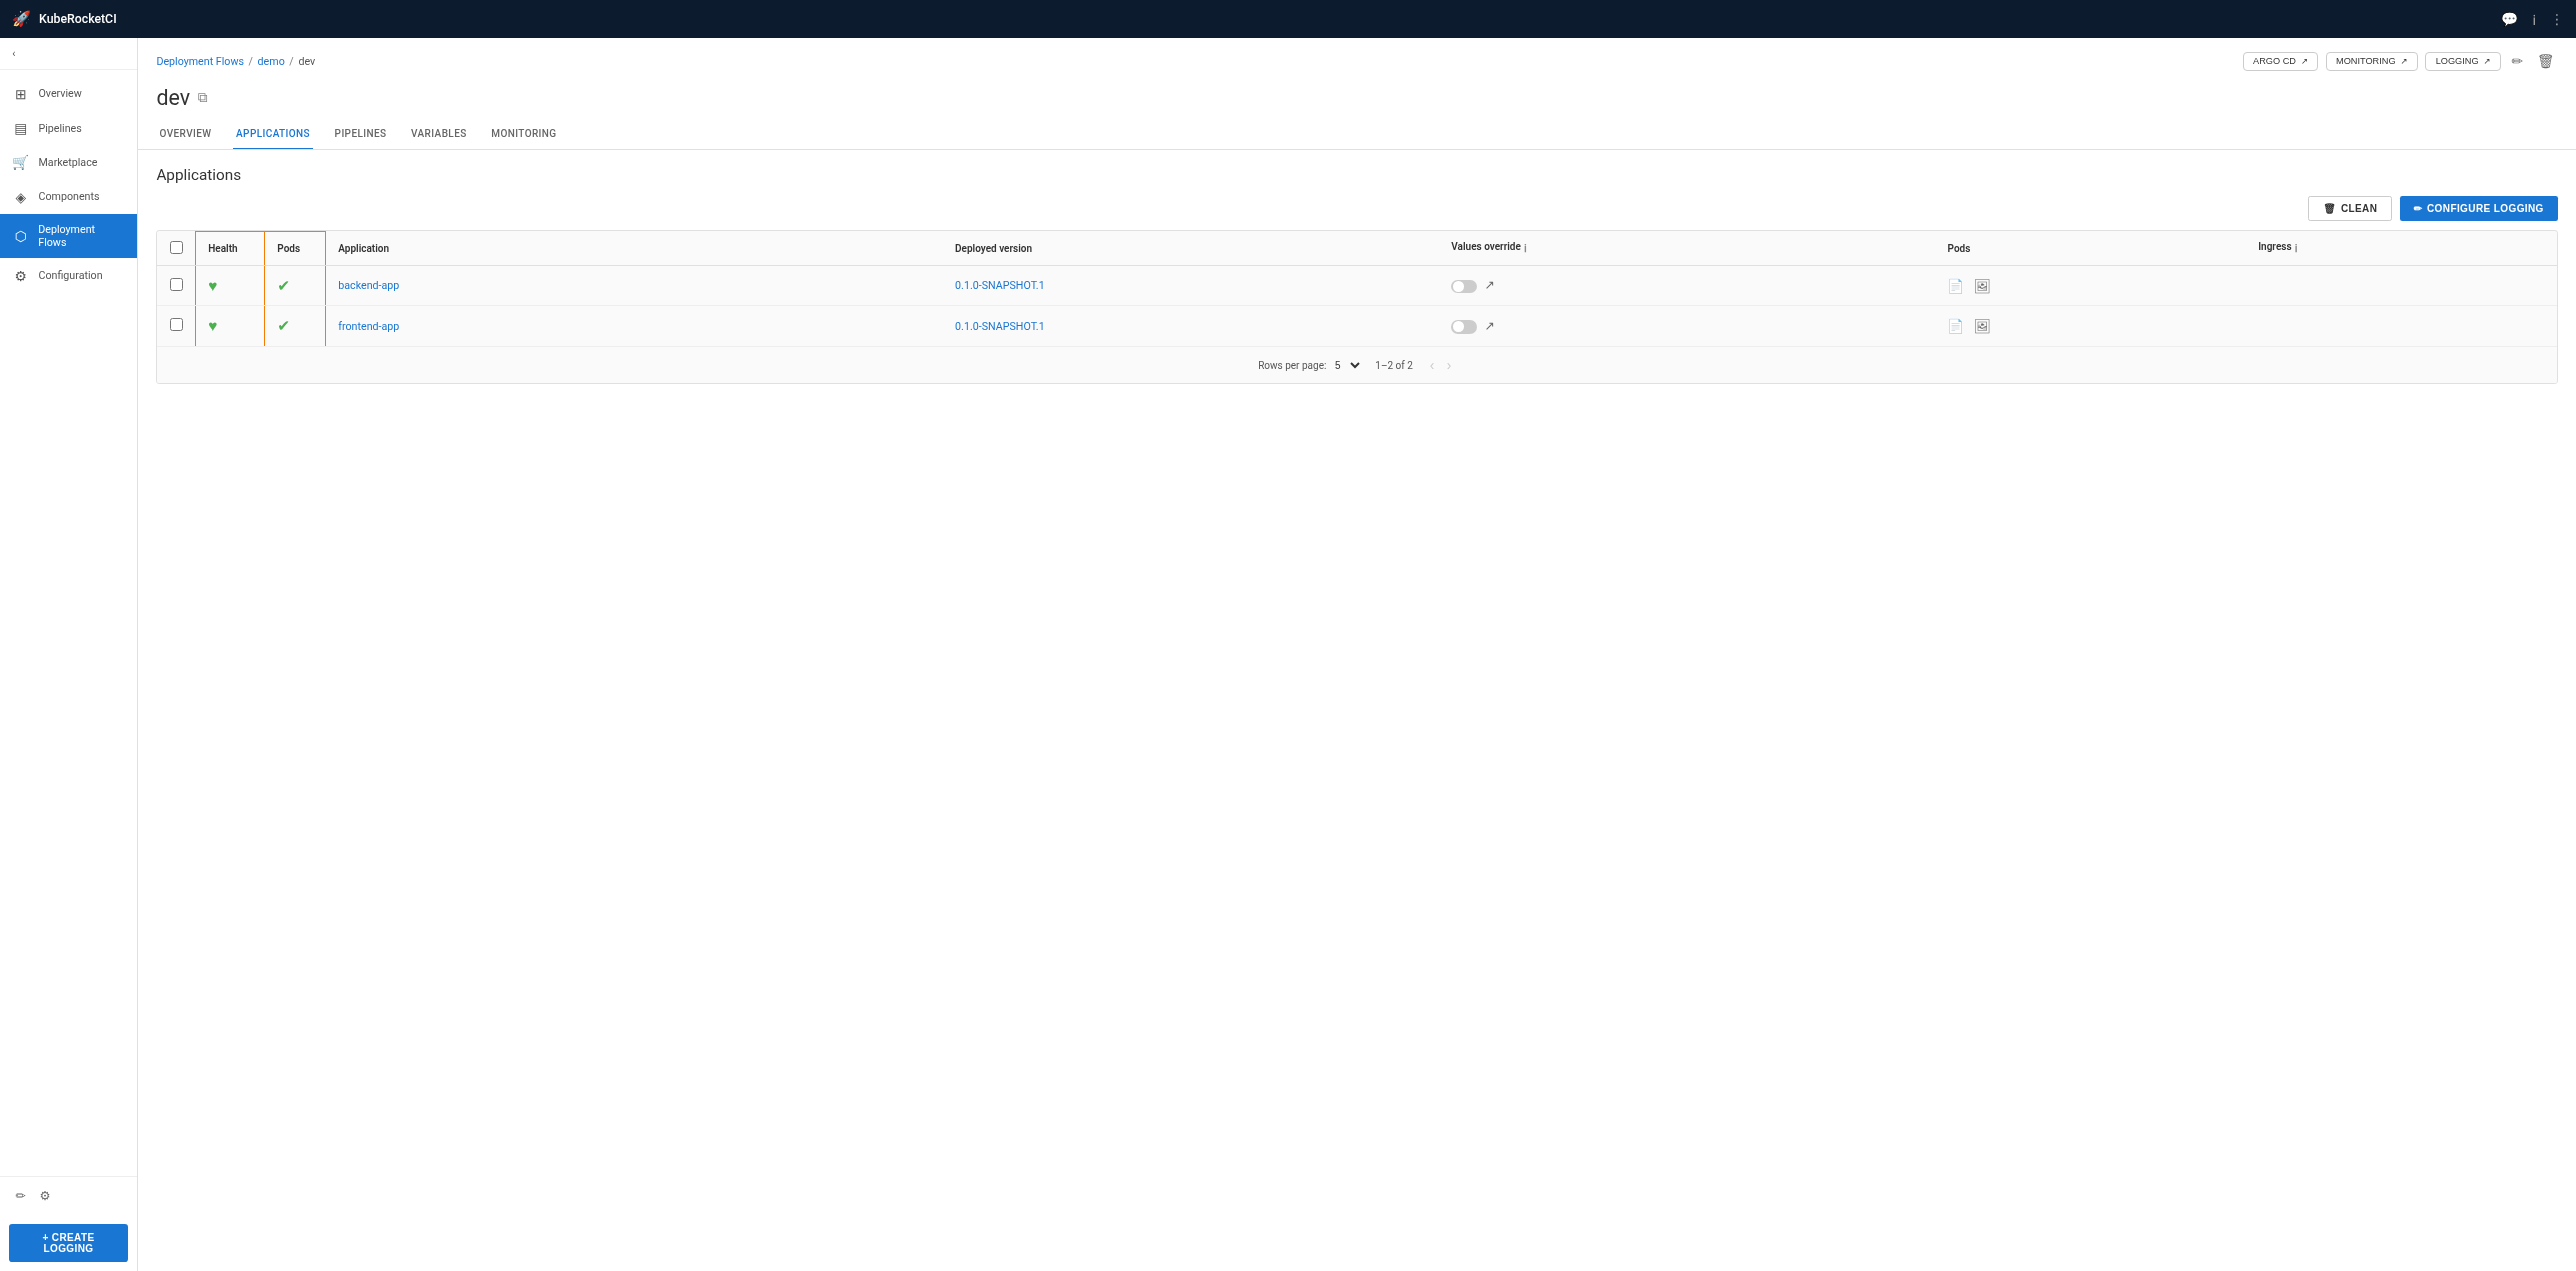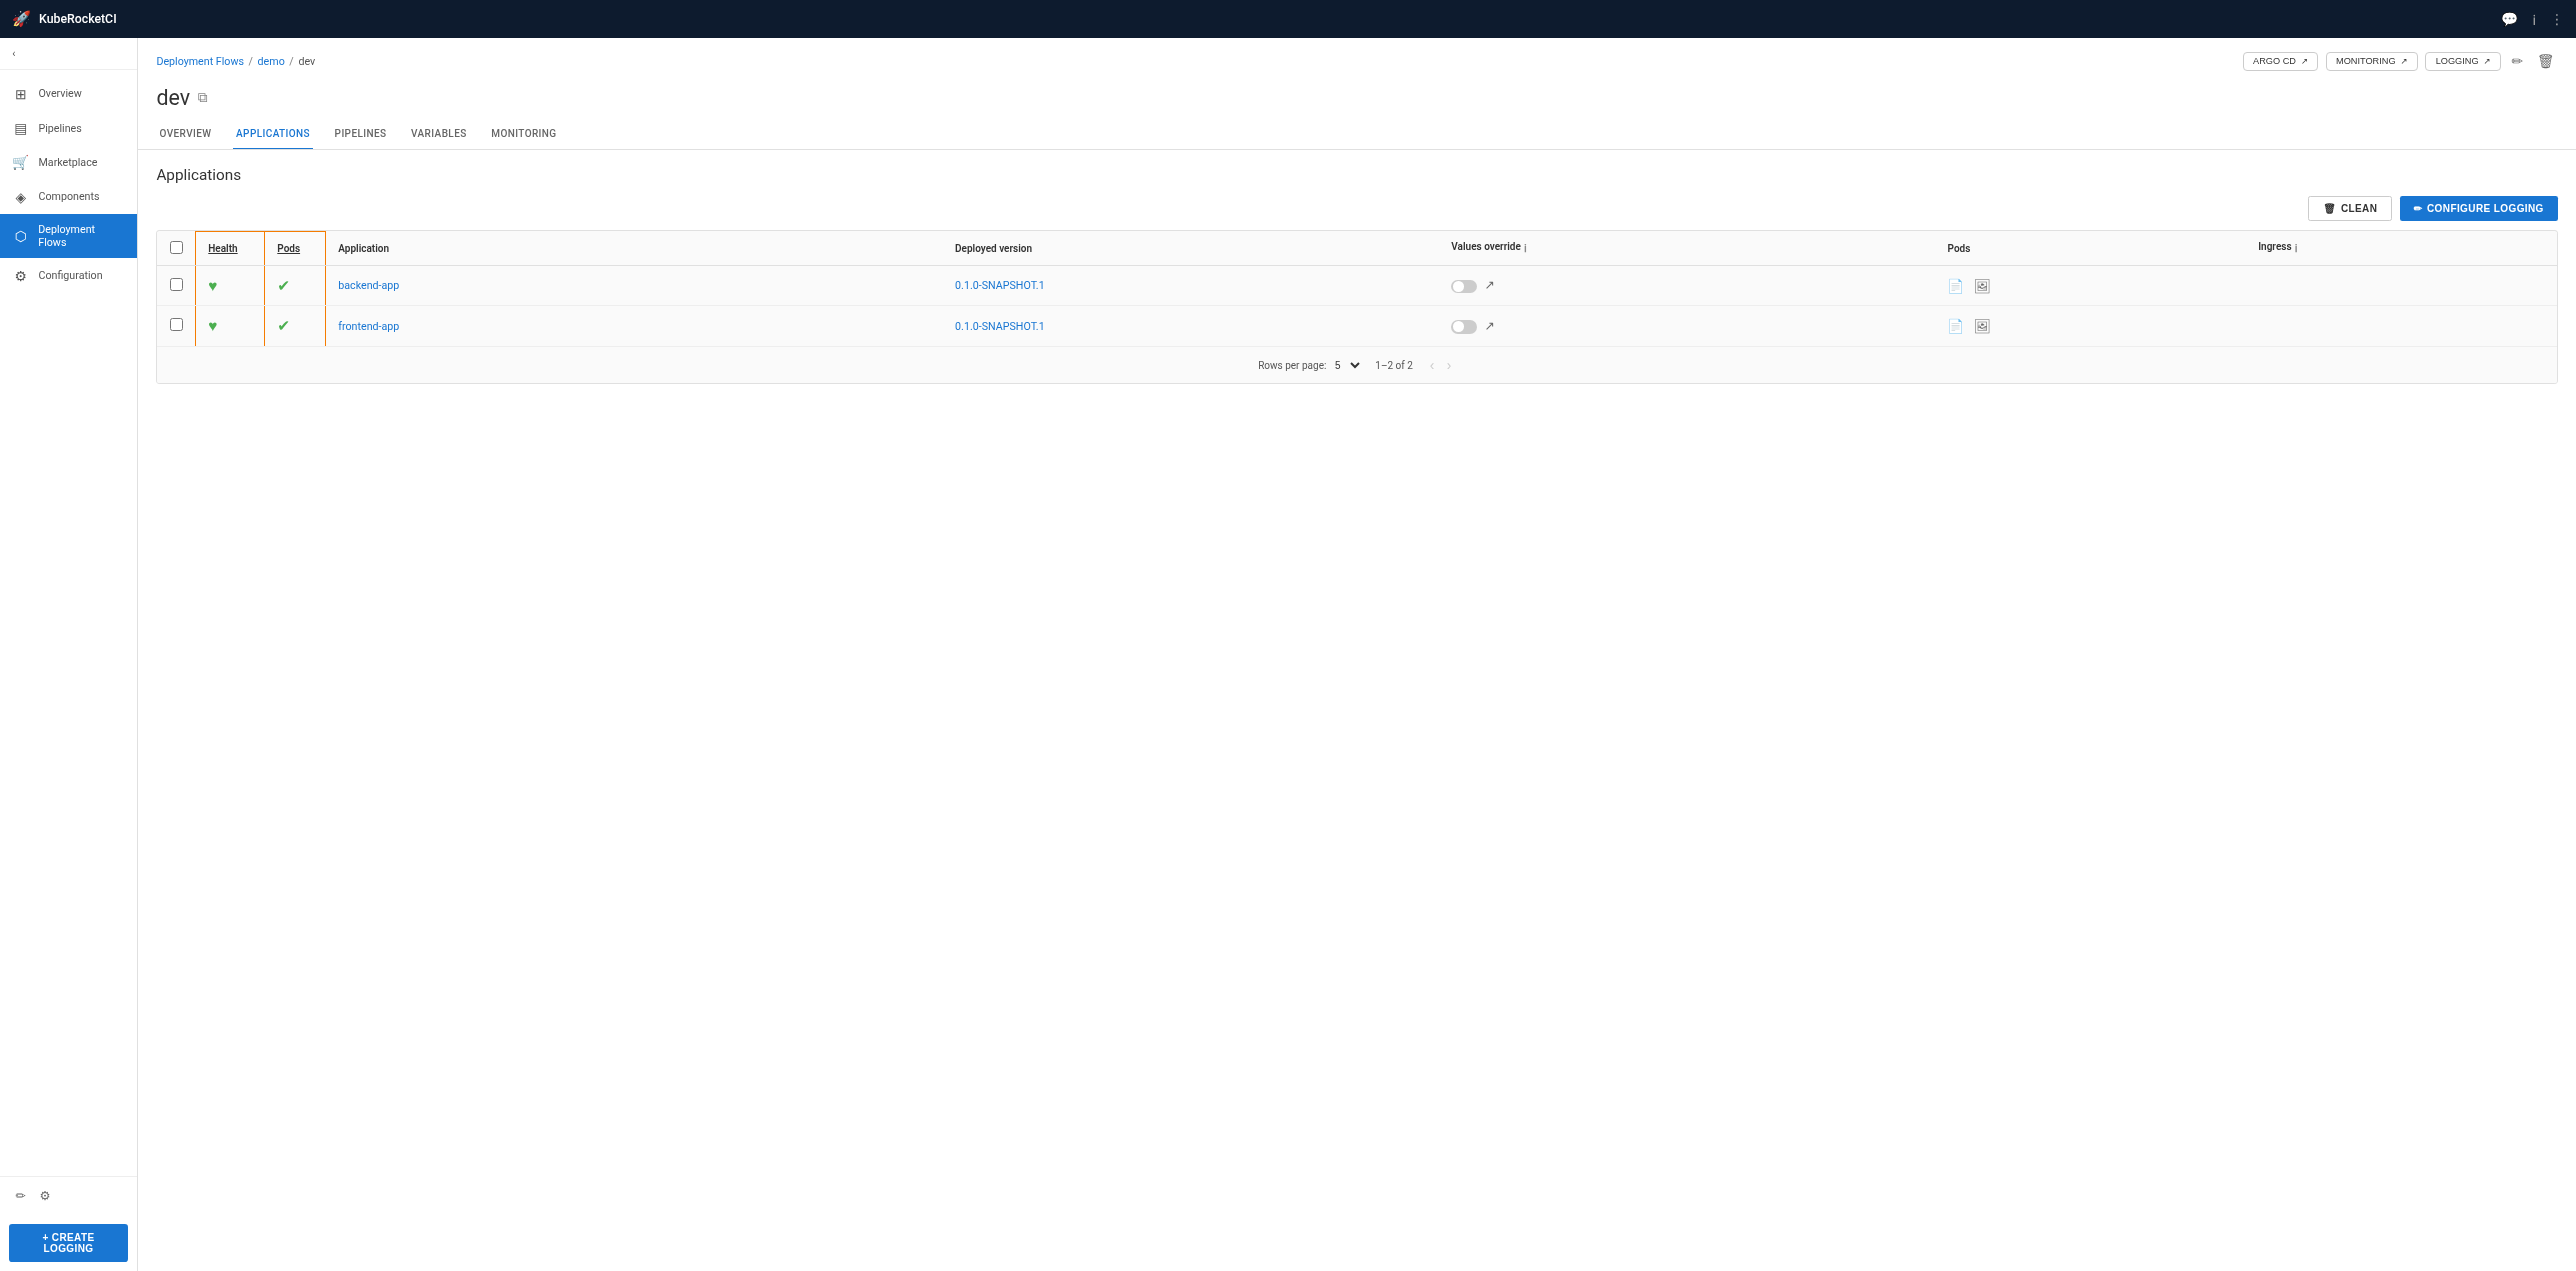--- a/index.html
+++ b/index.html
@@ -277,21 +277,20 @@
     .th-with-info { display: flex; gap: 3.1px; }
     .info-icon { color: #888; font-size: 10.7px; cursor: pointer; }
 
     
     .orange-box {
       border-left: 1.5px solid #f57c00;
       border-right: 1.5px solid #f57c00;
     }
     .orange-box-top {
       border-top: 1.5px solid #f57c00;
-      text-decoration: underline;
     }
     .orange-box-bottom {
       border-bottom: 1.5px solid #f57c00;
     }
   </style>
 </head>
 <body>
 
 <div class="navbar">
   <div class="navbar-left">

